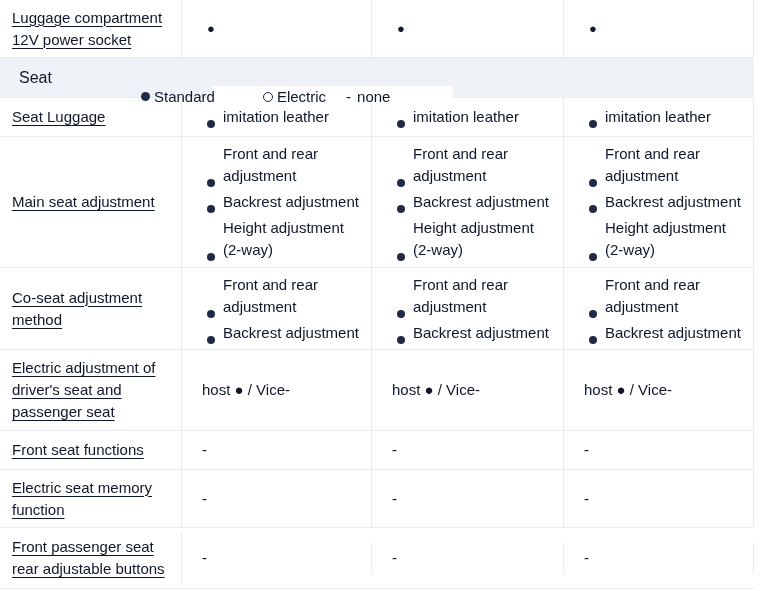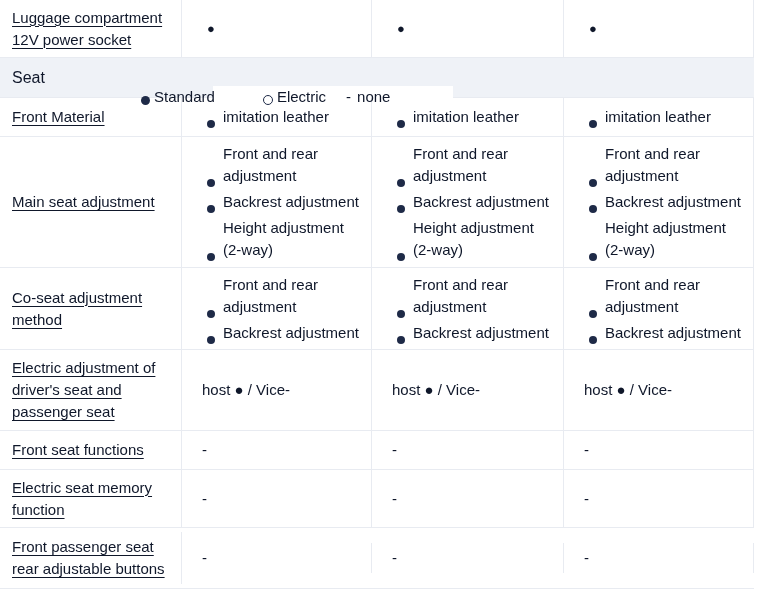--- a/index.html
+++ b/index.html
@@ -45,35 +45,35 @@
   .dot{
     width:8px;height:8px;border-radius:50%;
     background:#1e2a47;margin-right:8px;flex:none;
   }
   .glyph-dot{font-size:13px;line-height:14px;margin-left:5px;}
   .plain{line-height:22px;}
   .section-row{
     box-sizing:border-box;
     height:40px;background:#eff2f7;
     display:flex;align-items:center;
-    padding-left:12px;
+    padding-left:19px;
     border-bottom:1px solid #e8ebf1;
     font-size:16px;
   }
   
   .legend-patch{
     position:absolute;left:213px;top:86px;
     width:240px;height:12px;background:#ffffff;z-index:1;
   }
   .legend{
     position:absolute;left:141px;top:86px;height:21px;
     display:flex;align-items:center;z-index:2;
     font-size:15px;white-space:nowrap;
   }
-  .legend .item{display:flex;align-items:flex-end;}
+  .legend .item{display:flex;align-items:center;}
   .item-optional{margin-left:48px;}
   .item-none{margin-left:20px;}
   .l-dot{width:9px;height:9px;border-radius:50%;background:#1e2a47;margin-right:4px;flex:none;}
   .l-circle{
     width:8px;height:8px;border:1.5px solid #1e2a47;border-radius:50%;
     background:#fff;margin-right:4px;flex:none;box-sizing:content-box;
   }
   .l-dash{margin-right:6px;}
 </style>
 </head>
@@ -97,21 +97,21 @@
         <span class="glyph-dot">●</span>
       </div>
     </div>
 
     <div class="section-row">
       <span>Seat</span>
     </div>
 
     <div class="row r1">
       <div class="cell c0">
-        <a class="feature-link">Front Material</a>
+        <a class="feature-link">Seat Luggage</a>
       </div>
       <div class="cell data c1">
         <div class="li">
             <span class="dot"></span>
             <span class="txt">imitation leather</span>
           </div>
       </div>
       <div class="cell data c2">
         <div class="li">
             <span class="dot"></span>

